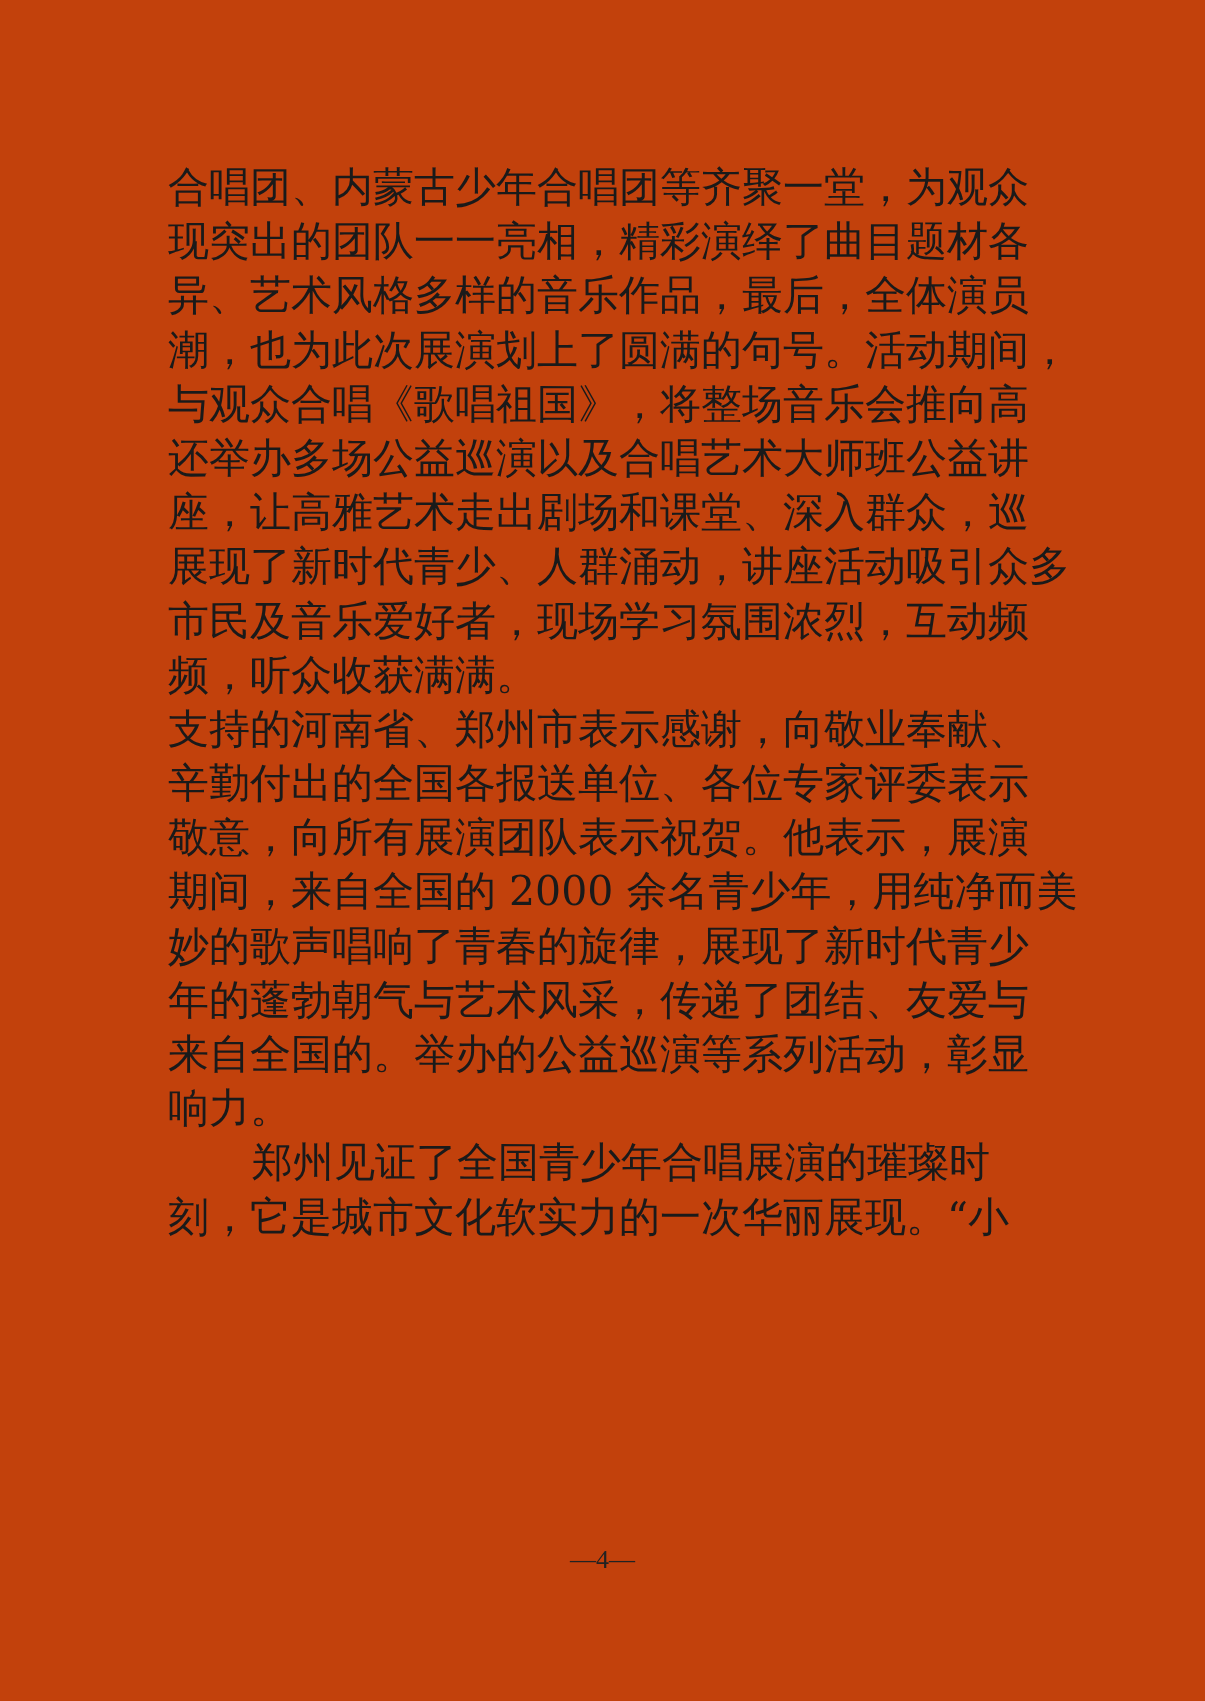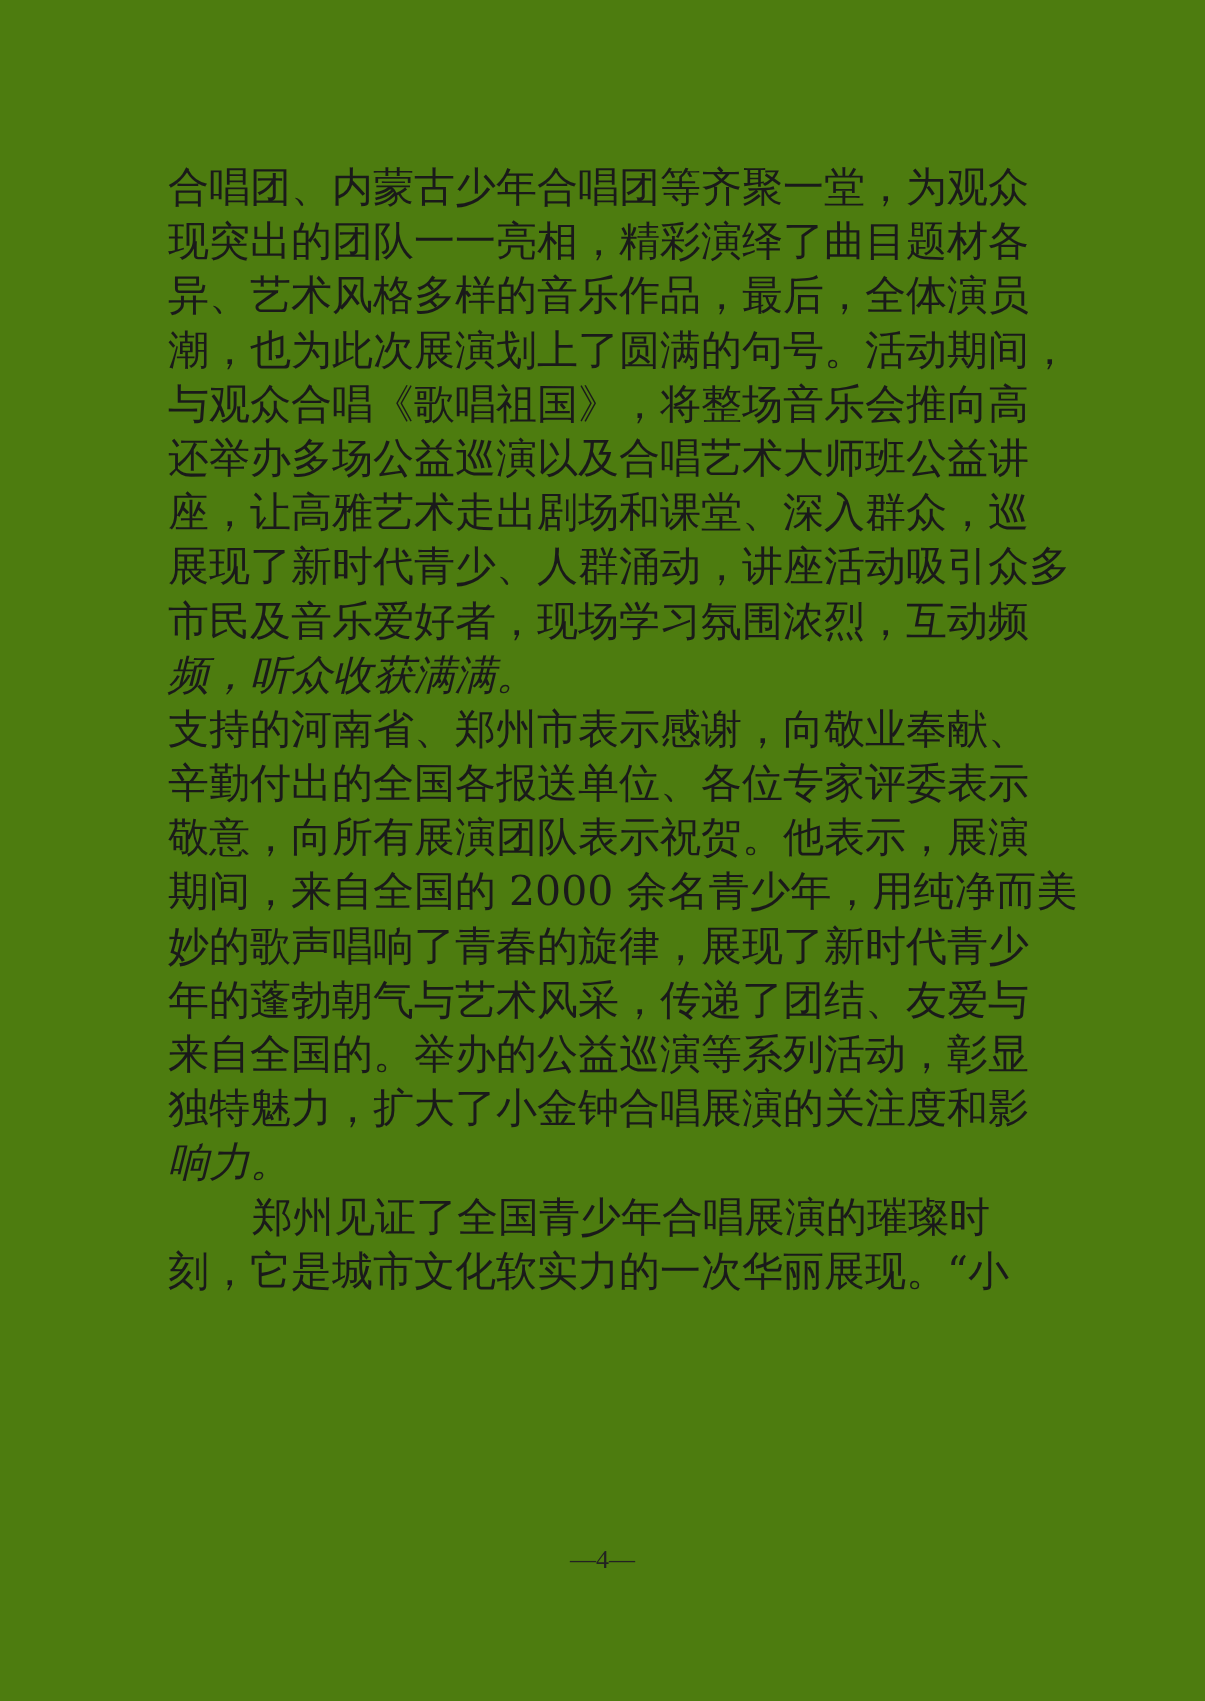--- a/index.html
+++ b/index.html
@@ -1,35 +1,35 @@
 <!DOCTYPE html>
 <html><head>
 <meta charset="utf-8">
 <style>
   html, body { margin: 0; padding: 0; background: #ffffff; }
   body { width: 1205px; height: 1701px; position: relative; overflow: hidden; }
-  .page { position: absolute; left: 0; top: 0; width: 1205px; height: 1701px; background: #4d7c0f; }
+  .page { position: absolute; left: 0; top: 0; width: 1205px; height: 1701px; background: #c2410c; }
   .body-text {
     position: absolute;
     left: 168px;
     top: 160px;
     width: 782px;
     font-family: "DejaVu Serif", "Liberation Serif", serif;
     font-size: 41px;
     color: #1a1a1a;
   }
   .line {
     height: 54.2px;
     line-height: 54.2px;
     white-space: nowrap;
     text-align: justify;
     text-align-last: justify;
     letter-spacing: 0px;
   }
-  .line.last { text-align-last: left; font-style: italic; }
+  .line.last { text-align-last: left; }
   .line.indent { padding-left: 84px; }
   .page-number {
     position: absolute;
     left: 0;
     width: 1205px;
     top: 1545px;
     text-align: center;
     font-family: "Liberation Serif", "DejaVu Serif", serif;
     font-size: 26px;
     color: #222;
@@ -50,20 +50,19 @@
     <div class="line">展现了新时代青少、人群涌动，讲座活动吸引众多</div>
     <div class="line">市民及音乐爱好者，现场学习氛围浓烈，互动频</div>
     <div class="line last">频，听众收获满满。</div>
     <div class="line">支持的河南省、郑州市表示感谢，向敬业奉献、</div>
     <div class="line">辛勤付出的全国各报送单位、各位专家评委表示</div>
     <div class="line">敬意，向所有展演团队表示祝贺。他表示，展演</div>
     <div class="line">期间，来自全国的 2000 余名青少年，用纯净而美</div>
     <div class="line">妙的歌声唱响了青春的旋律，展现了新时代青少</div>
     <div class="line">年的蓬勃朝气与艺术风采，传递了团结、友爱与</div>
     <div class="line">来自全国的。举办的公益巡演等系列活动，彰显</div>
-    <div class="line">独特魅力，扩大了小金钟合唱展演的关注度和影</div>
     <div class="line last">响力。</div>
     <div class="line indent">郑州见证了全国青少年合唱展演的璀璨时</div>
     <div class="line">刻，它是城市文化软实力的一次华丽展现。“小</div>
   </div>
 
   <div class="page-number">—4—</div>
 </div>
 
 </body></html>

